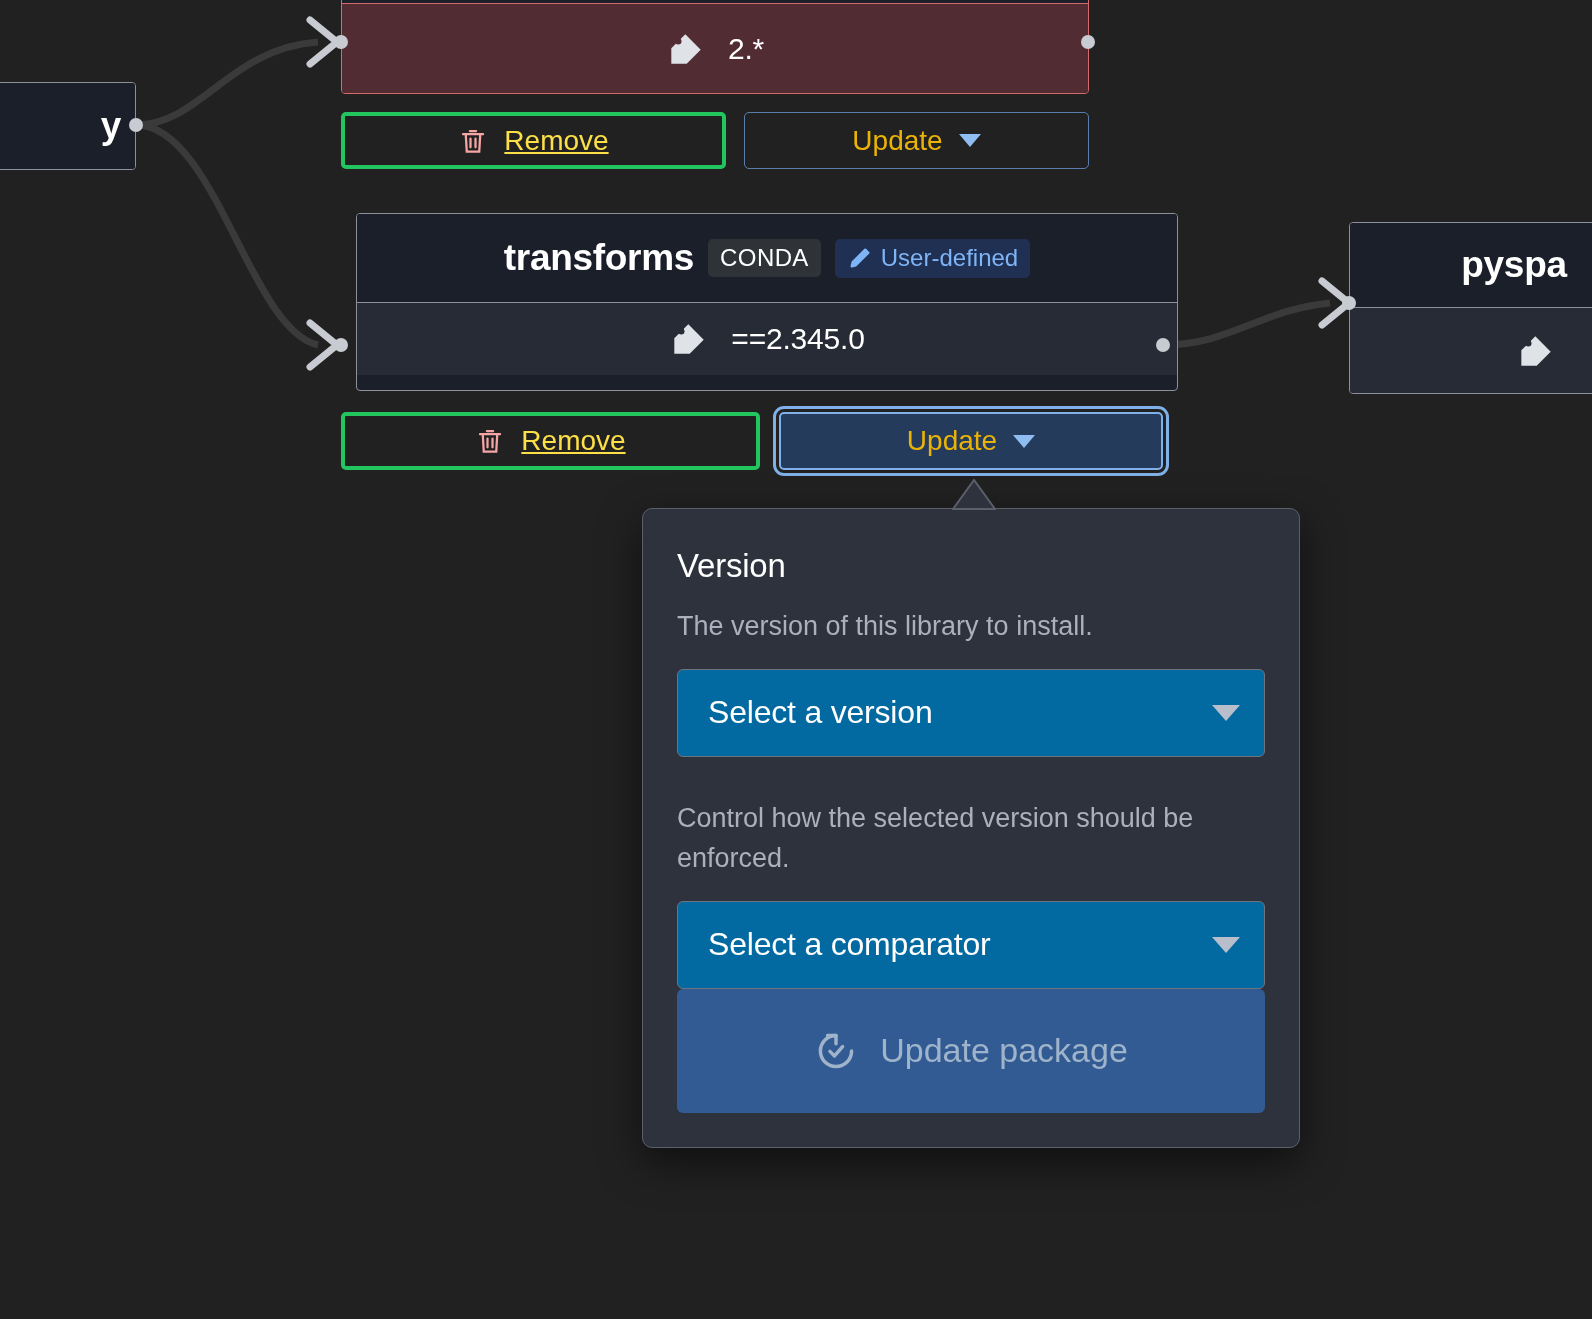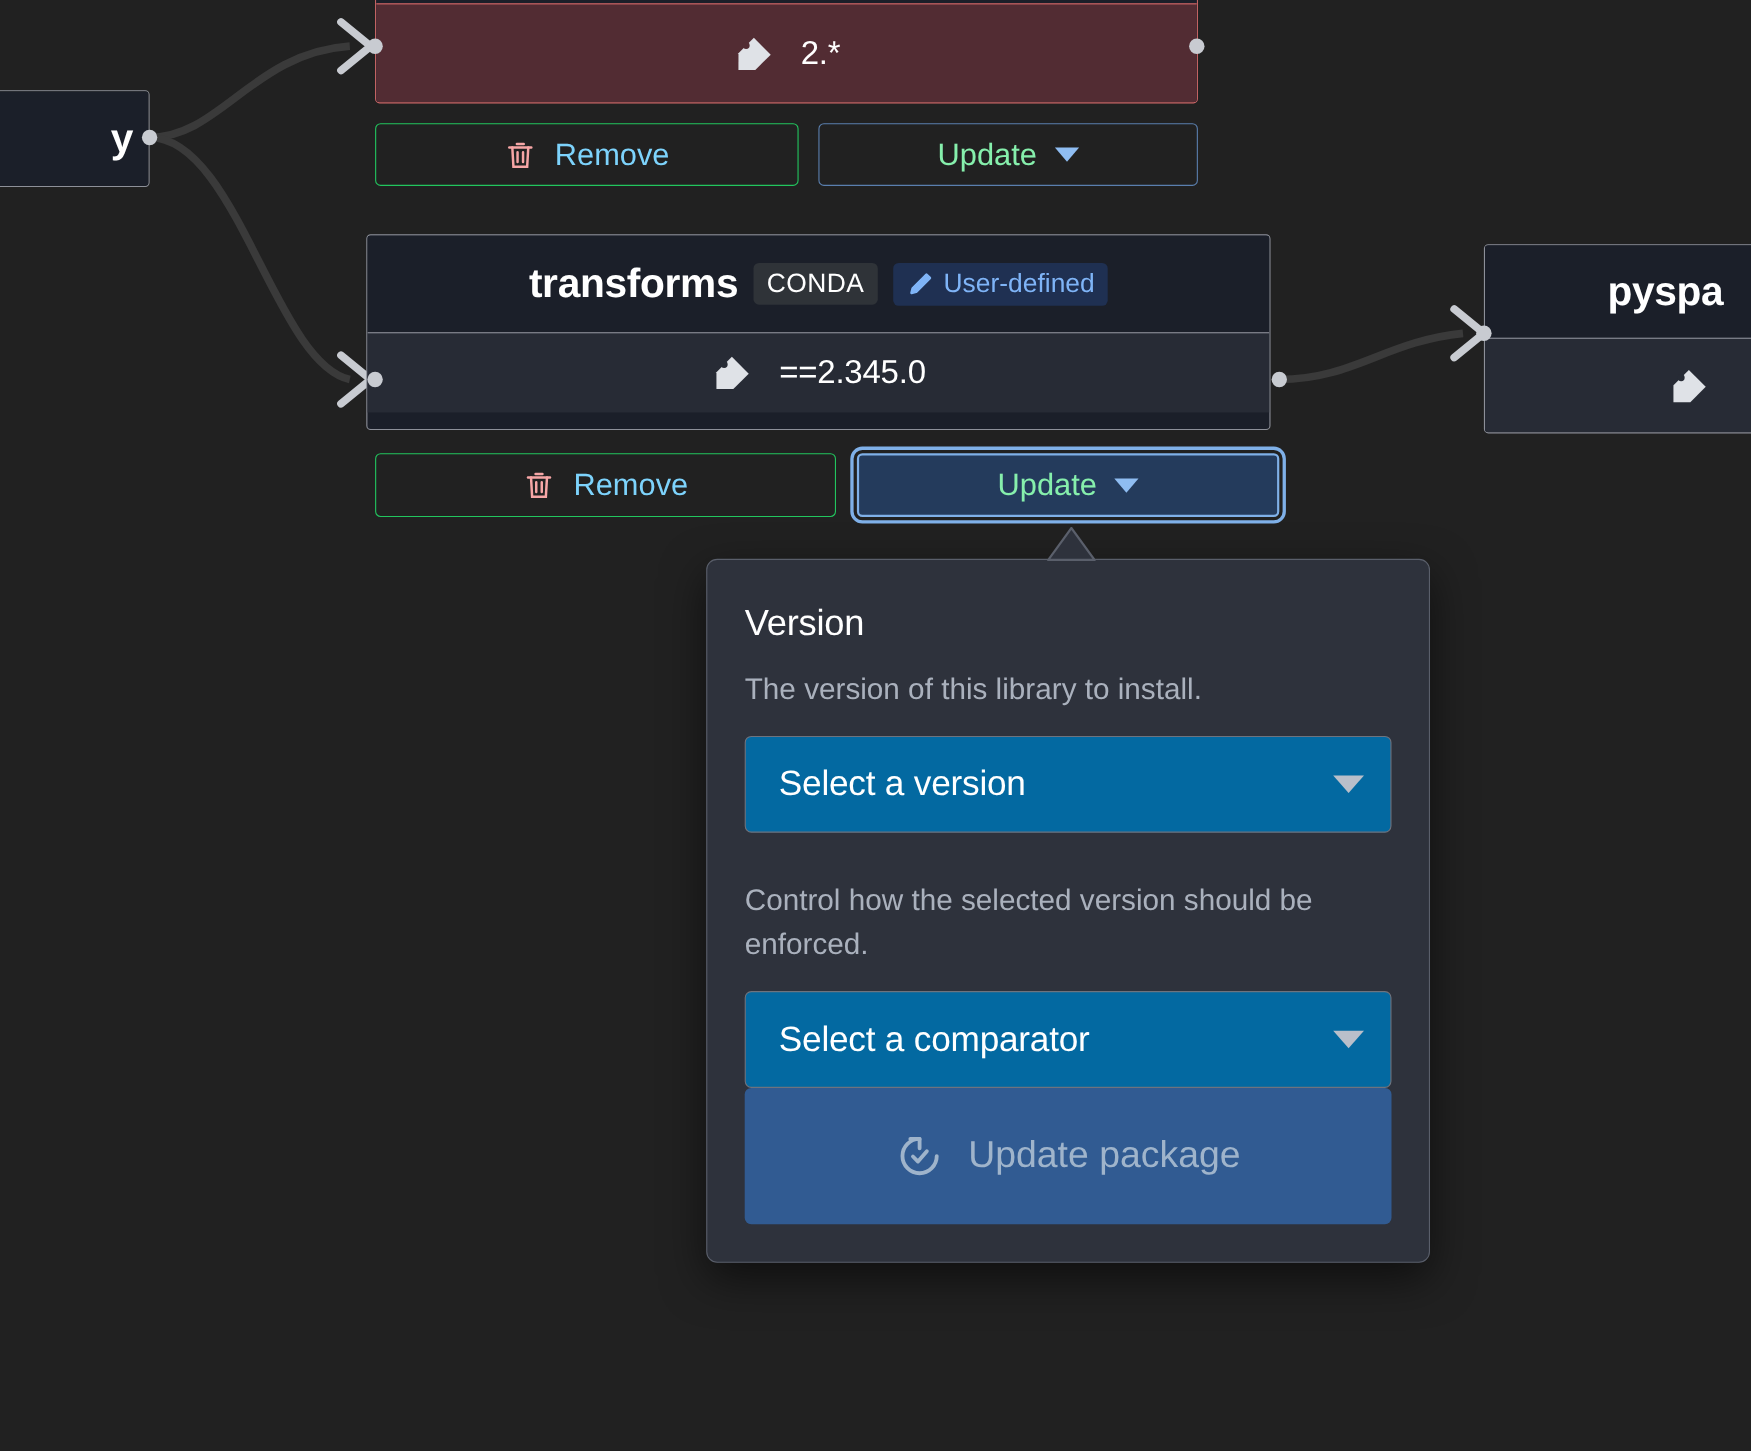--- a/index.html
+++ b/index.html
@@ -107,26 +107,27 @@
     display: flex;
     align-items: center;
     justify-content: center;
     gap: 16px;
     border-radius: 5px;
     font-size: 28px;
     cursor: pointer;
     background: transparent;
   }
   .btn-remove {
-    border: 1px solid #22c55e;
-    color: #7dd3fc;
+    border: 4px solid #22c55e;
+    color: #fde047;
+    text-decoration: underline;
   }
   .btn-update {
     border: 1px solid #5a7fae;
-    color: #86efac;
+    color: #eab308;
   }
   .btn-update.active {
     background: #243b5c;
     border: 2px solid #7fb0e8;
     outline: 3px solid #7fb0e8;
     outline-offset: 3px;
   }
   .caret-down {
     width: 0; height: 0;
     border-left: 11px solid transparent;
@@ -260,21 +261,21 @@
       </svg>
     </span>
     <span>Remove</span>
   </div>
 
   <div class="btn btn-update" style="left:744px; top:112px; width:345px; height:57px;">
     <span>Update</span>
     <span class="caret-down"></span>
   </div>
 
-  <div class="node" style="left:333px; top:213px; width:822px; height:178px;">
+  <div class="node" style="left:356px; top:213px; width:822px; height:178px;">
     <div class="node-header" style="height:88px;">
       <span class="node-title">transforms</span>
       <span class="badge badge-conda">
         <span>CONDA</span>
       </span>
       <span class="badge badge-user">
         <span style="display:flex;">
           <svg width="25" height="25" viewBox="0 0 24 24" fill="none" stroke="#7fb4f7" stroke-width="2.3" stroke-linecap="round" stroke-linejoin="round">
             <path d="M17.5 3.5 L20.5 6.5 L8.5 18.5 L4.5 19.5 L5.5 15.5 Z" fill="#7fb4f7"></path>
           </svg>

